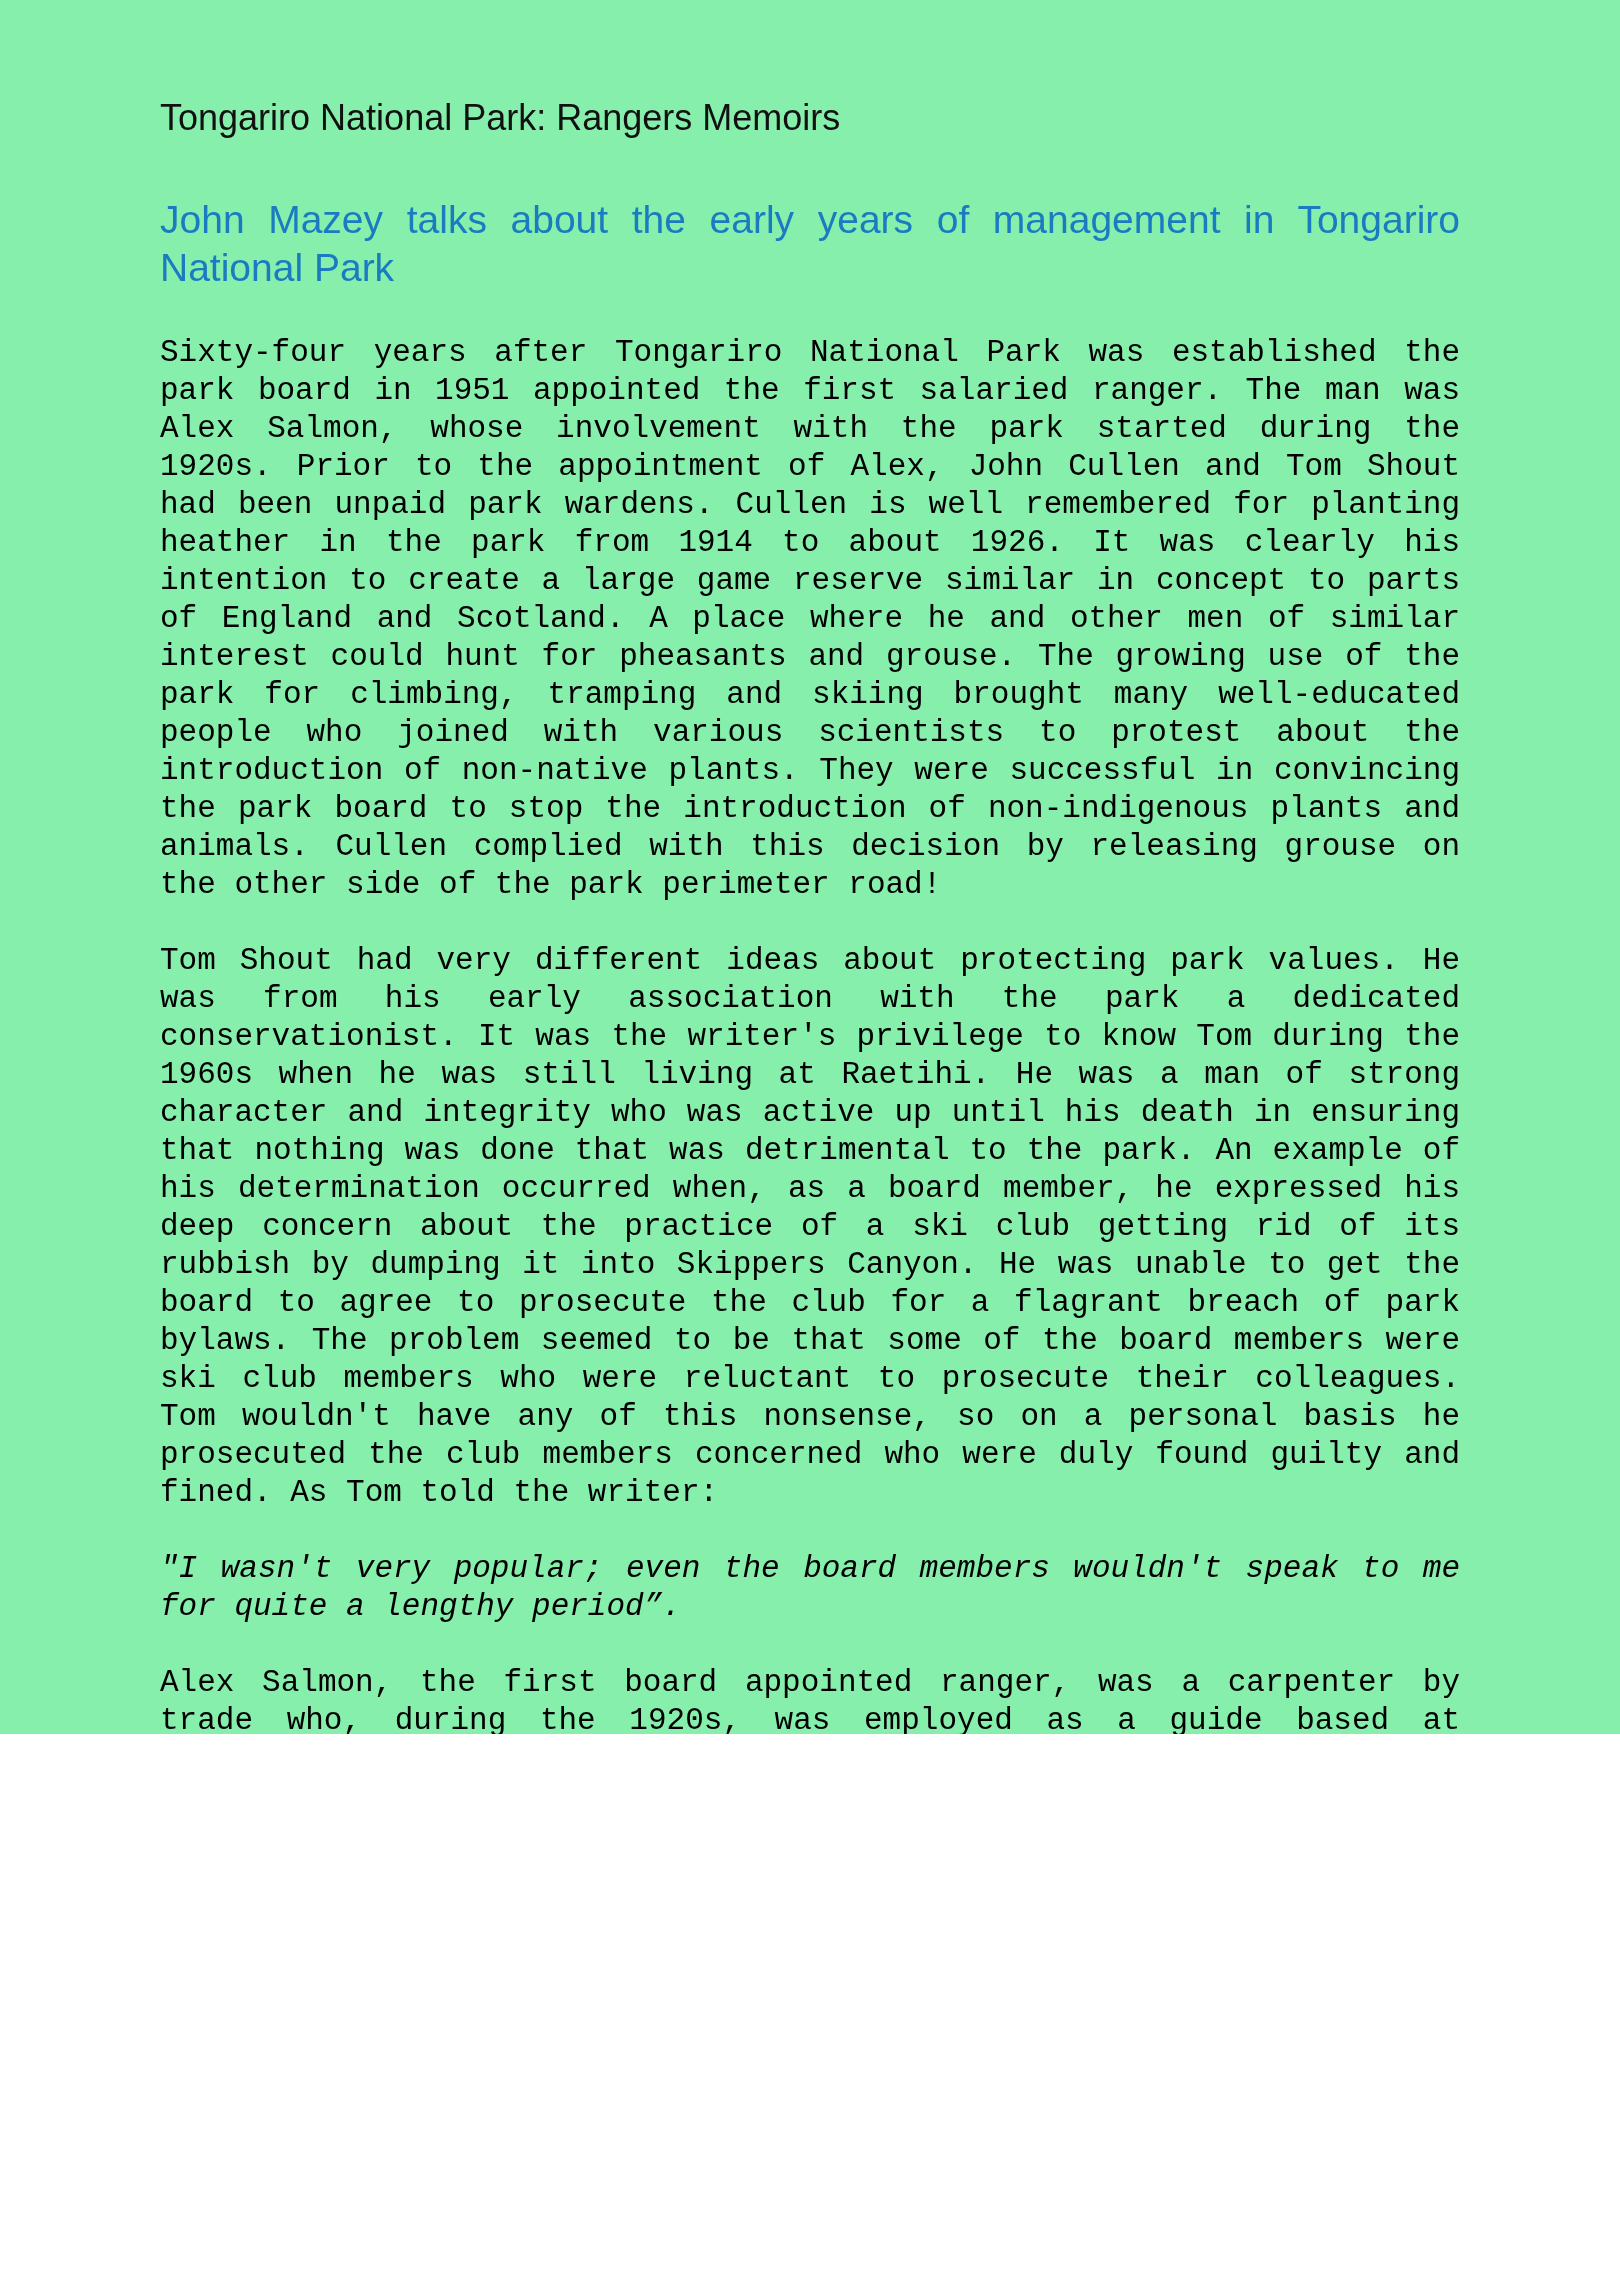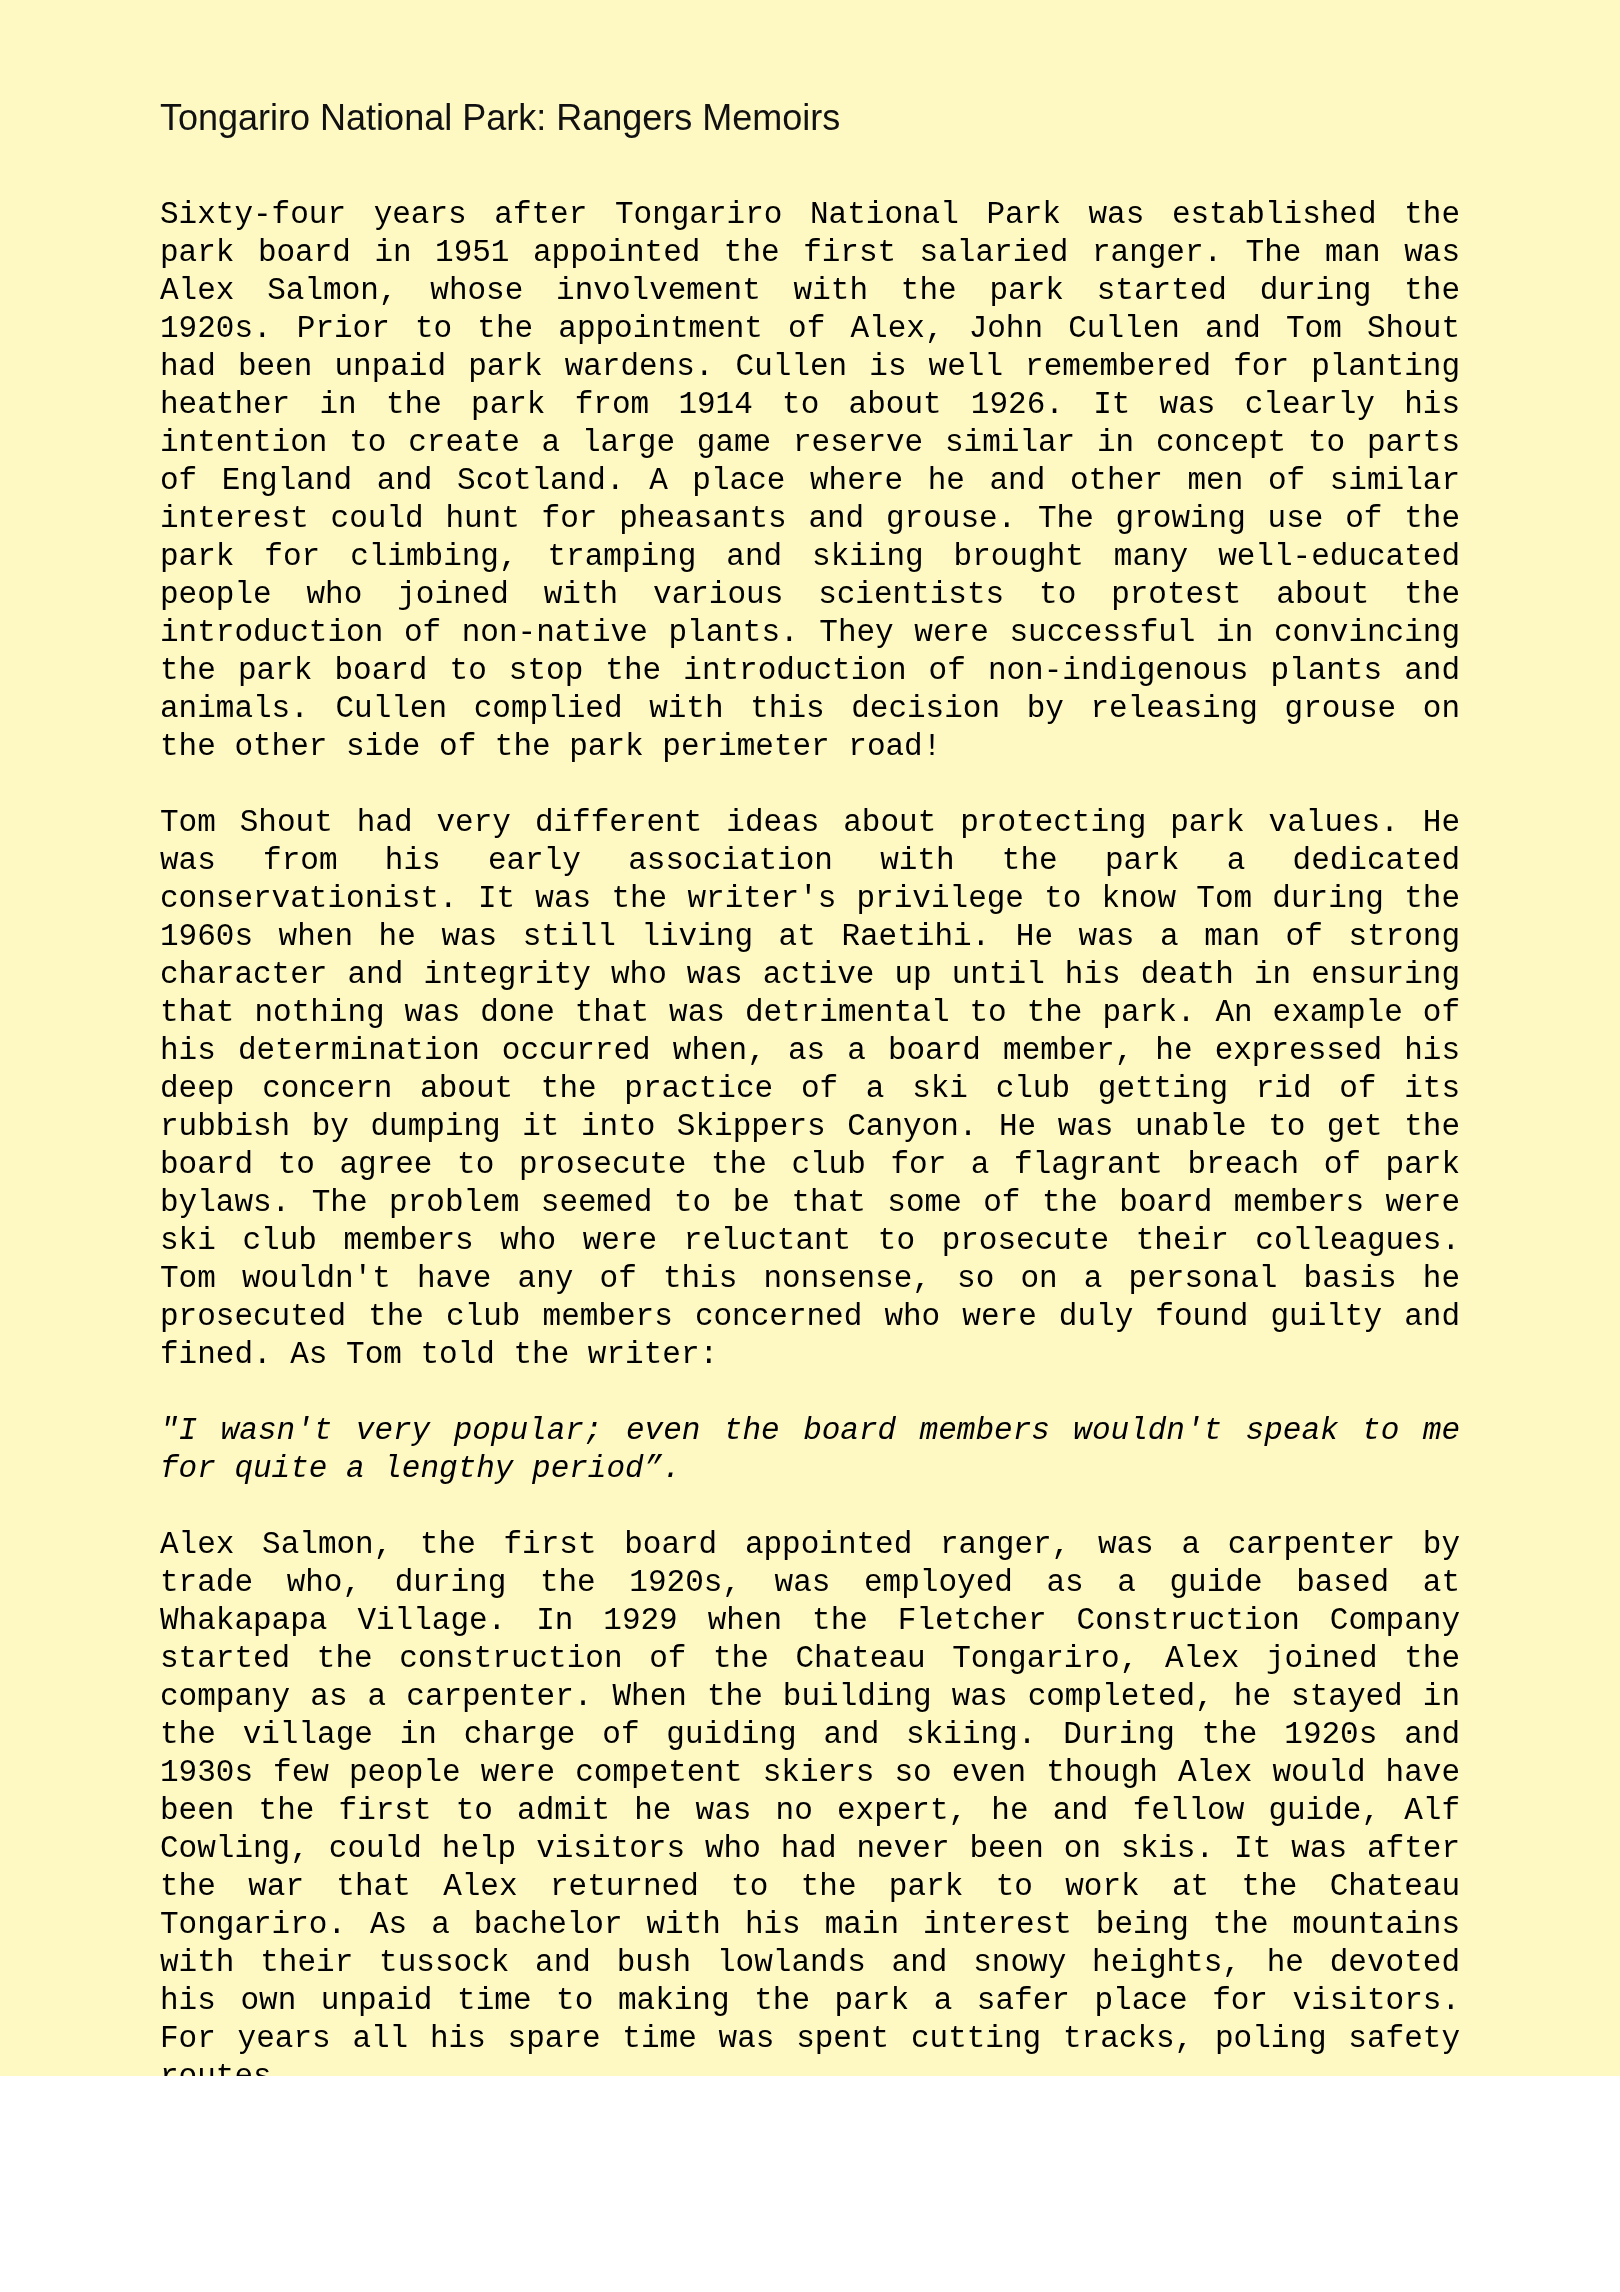--- a/index.html
+++ b/index.html
@@ -3,22 +3,22 @@
 <meta charset="utf-8">
 <style>
   html, body {
     margin: 0;
     padding: 0;
     background: #ffffff;
   }
   .page {
     position: relative;
     width: 1620px;
-    height: 2076px;
-    background: #fef9c3;
+    height: 1734px;
+    background: #86efac;
     box-sizing: border-box;
     padding: 96px 160px 0 160px;
     font-family: "Liberation Sans", sans-serif;
     color: #000000;
     overflow: hidden;
   }
   .doc-title {
     font-size: 36px;
     line-height: 1.2;
     margin: 0 0 57px 0;
@@ -55,20 +55,21 @@
     color: #000000;
   }
 </style>
 </head>
 <body>
 
 <div class="page">
 
   <div class="doc-title">Tongariro National Park: Rangers Memoirs</div>
 
+  <div class="article-heading">John Mazey talks about the early years of management in Tongariro National Park</div>
 
 
   <div class="para">Sixty-four years after Tongariro National Park was established the park board in 1951 appointed the first salaried ranger. The man was Alex Salmon, whose involvement with the park started during the 1920s. Prior to the appointment of Alex, John Cullen and Tom Shout had been unpaid park wardens. Cullen is well remembered for planting heather in the park from 1914 to about 1926. It was clearly his intention to create a large game reserve similar in concept to parts of England and Scotland. A place where he and other men of similar interest could hunt for pheasants and grouse. The growing use of the park for climbing, tramping and skiing brought many well-educated people who joined with various scientists to protest about the introduction of non-native plants. They were successful in convincing the park board to stop the introduction of non-indigenous plants and animals. Cullen complied with this decision by releasing grouse on the other side of the park perimeter road!</div>
 
   <div class="para">Tom Shout had very different ideas about protecting park values. He was from his early association with the park a dedicated conservationist. It was the writer's privilege to know Tom during the 1960s when he was still living at Raetihi. He was a man of strong character and integrity who was active up until his death in ensuring that nothing was done that was detrimental to the park. An example of his determination occurred when, as a board member, he expressed his deep concern about the practice of a ski club getting rid of its rubbish by dumping it into Skippers Canyon. He was unable to get the board to agree to prosecute the club for a flagrant breach of park bylaws. The problem seemed to be that some of the board members were ski club members who were reluctant to prosecute their colleagues. Tom wouldn't have any of this nonsense, so on a personal basis he prosecuted the club members concerned who were duly found guilty and fined.  As Tom told the writer:</div>
 
   <div class="para quote">"I wasn't very popular; even the board members wouldn't speak to me for quite a lengthy period”.</div>
 
   <div class="para">Alex Salmon, the first board appointed ranger, was a carpenter by trade who, during the 1920s, was employed as a guide based at Whakapapa Village. In 1929 when the Fletcher Construction Company started the construction of the Chateau Tongariro, Alex joined the company as a carpenter. When the building was completed, he stayed in the village in charge of guiding and skiing. During the 1920s and 1930s few people were competent skiers so even though Alex would have been the first to admit he was no expert, he and fellow guide, Alf Cowling, could help visitors who had never been on skis. It was after the war that Alex returned to the park to work at the Chateau Tongariro. As a bachelor with his main interest being the mountains with their tussock and bush lowlands and snowy heights, he devoted his own unpaid time to making the park a safer place for visitors. For years all his spare time was spent cutting tracks, poling safety routes</div>
 

